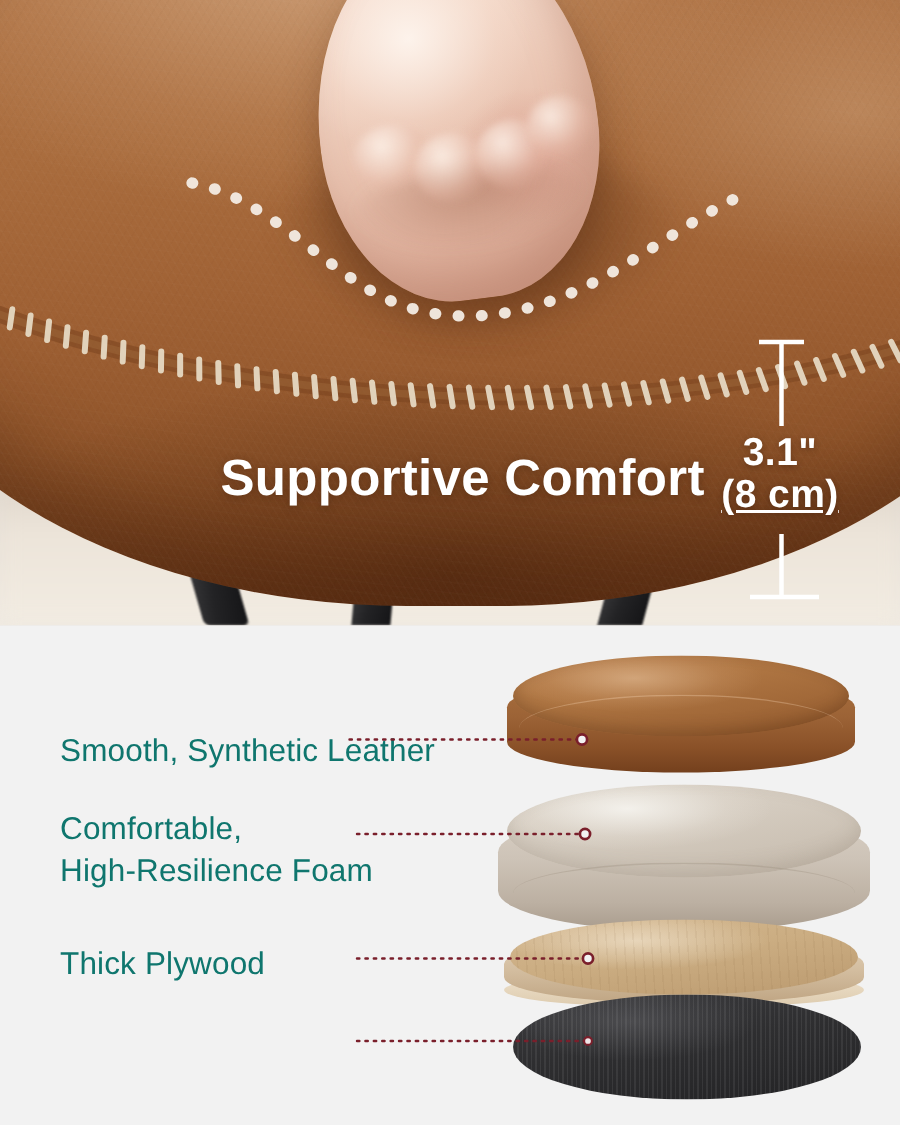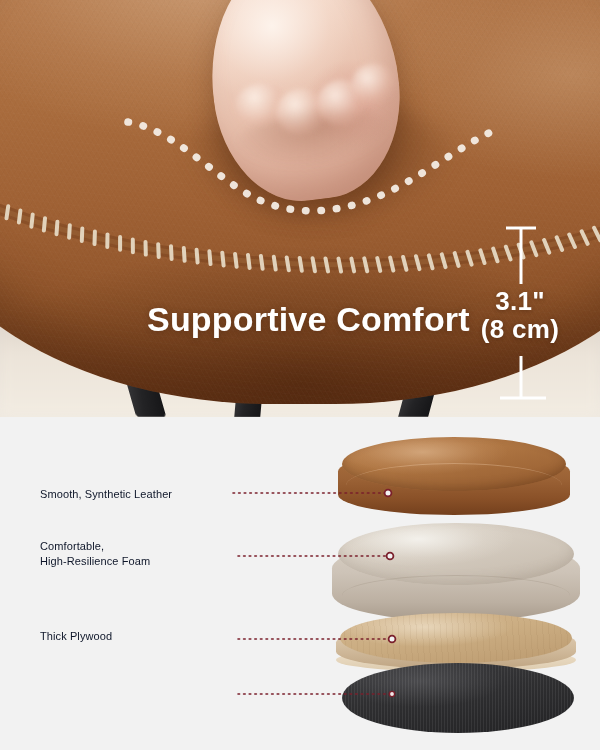--- a/index.html
+++ b/index.html
@@ -229,21 +229,21 @@
     top: 288px;
     width: 132px;
     text-align: center;
     color: #ffffff;
     font-weight: bold;
     line-height: 1.06;
     letter-spacing: .3px;
     text-shadow: 0 1px 4px rgba(60,28,10,.45);
   }
   .dim-label .d1 { display: block; font-size: 26px; }
-  .dim-label .d2 { display: block; font-size: 26px; }
+  .dim-label .d2 { display: block; font-size: 26px; text-decoration: underline; }
 
   .headline {
     position: absolute;
     left: 147px;
     top: 300px;
     font-size: 34px;
     color: #ffffff;
     font-weight: 700;
     letter-spacing: .2px;
     text-shadow: 0 1px 6px rgba(60,28,10,.38);
@@ -256,22 +256,22 @@
     left: 0;
     top: 417px;
     width: 600px;
     height: 333px;
     background: #f2f2f2;
   }
 
   .spec-label {
     position: absolute;
     left: 40px;
-    color: #0f172a;
-    font-size: 11px;
+    color: #0f766e;
+    font-size: 21px;
     line-height: 1.35;
     letter-spacing: .1px;
     white-space: pre-line;
   }
   .spec-label.s0 { top: 70px; }
   .spec-label.s1 { top: 122px; }
   .spec-label.s2 { top: 212px; }
   .spec-label.s3 { top: 268px; }
 
   .leaders { position: absolute; left: 0; top: 0; width: 600px; height: 333px; pointer-events: none; }

